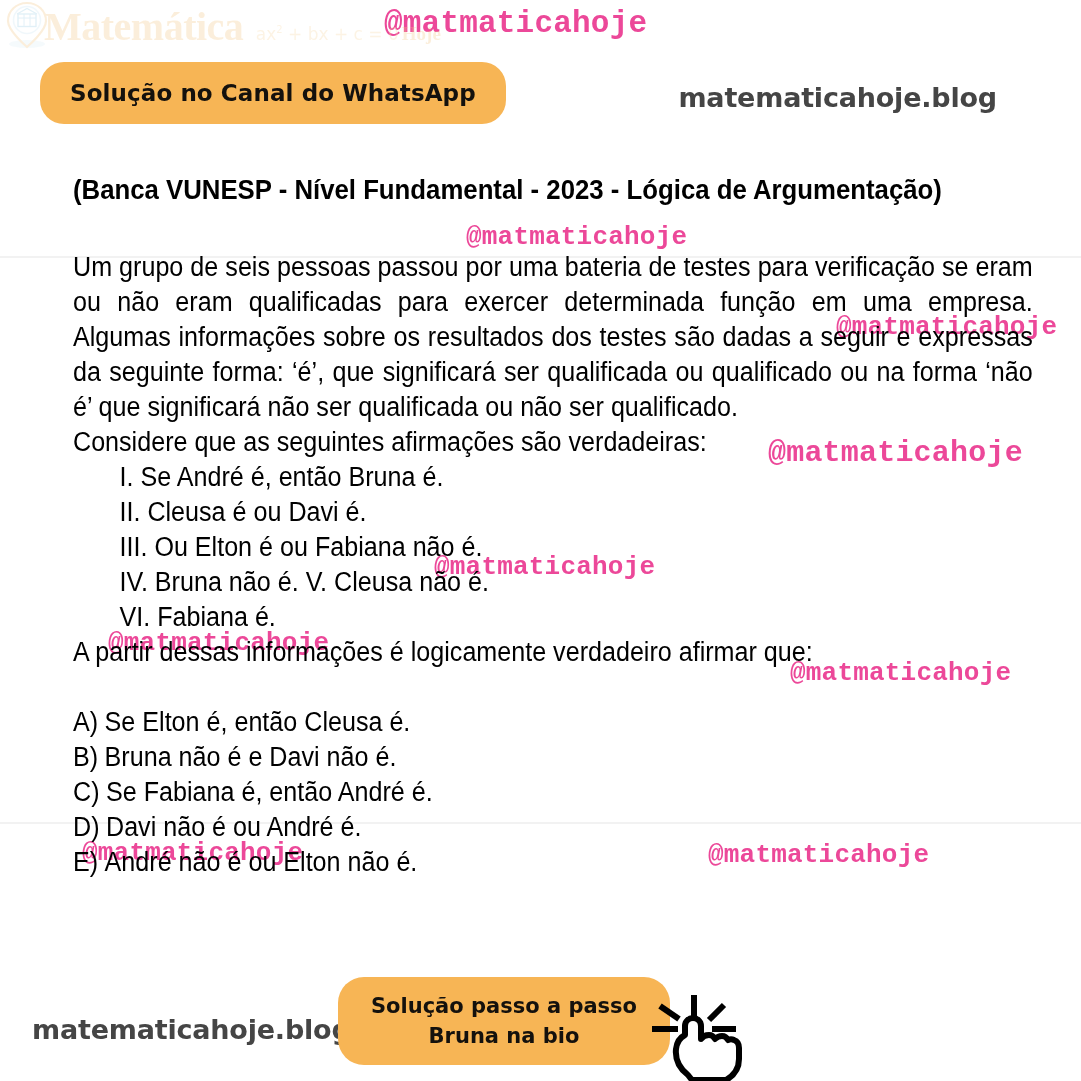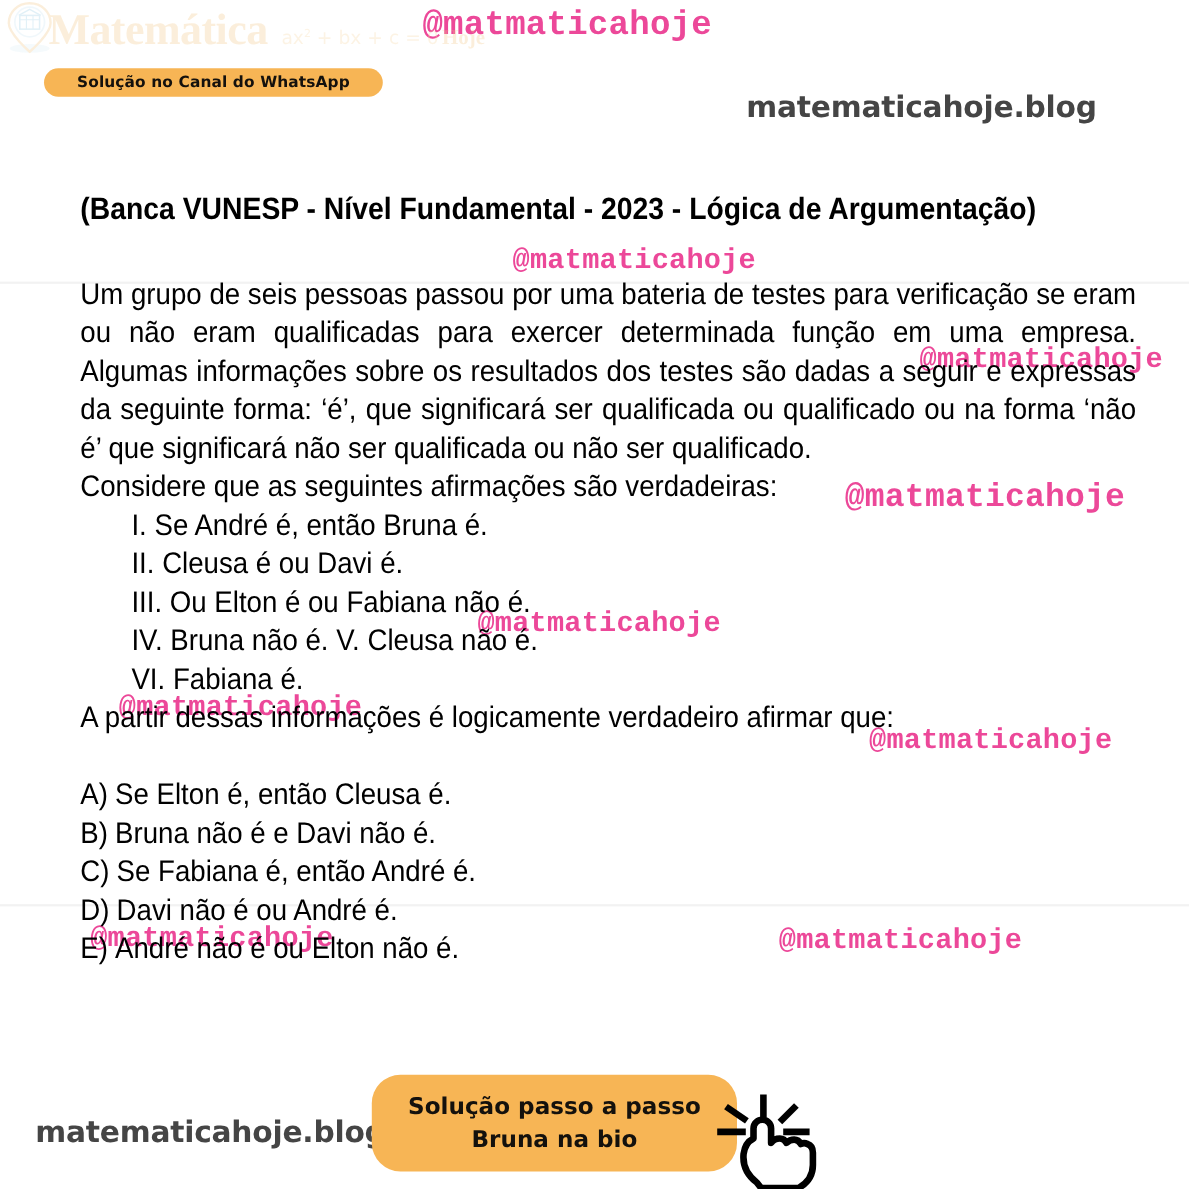--- a/index.html
+++ b/index.html
@@ -86,30 +86,30 @@
     font-size: 19px;
     color: #f3c98a;
     margin-left: 3px;
   }
 
   
   .wa-button {
     position: absolute;
     left: 40px;
     top: 62px;
-    height: 26px;
+    height: 62px;
     padding: 0 30px;
     display: flex;
     align-items: center;
     justify-content: center;
     background: #f7b555;
     border: none;
     border-radius: 24px;
     font-family: "DejaVu Sans", sans-serif;
-    font-size: 14px;
+    font-size: 23px;
     font-weight: bold;
     color: #14110d;
     letter-spacing: .1px;
     z-index: 3;
     cursor: pointer;
   }
   .site-name-top {
     position: absolute;
     right: 84px;
     top: 82px;

